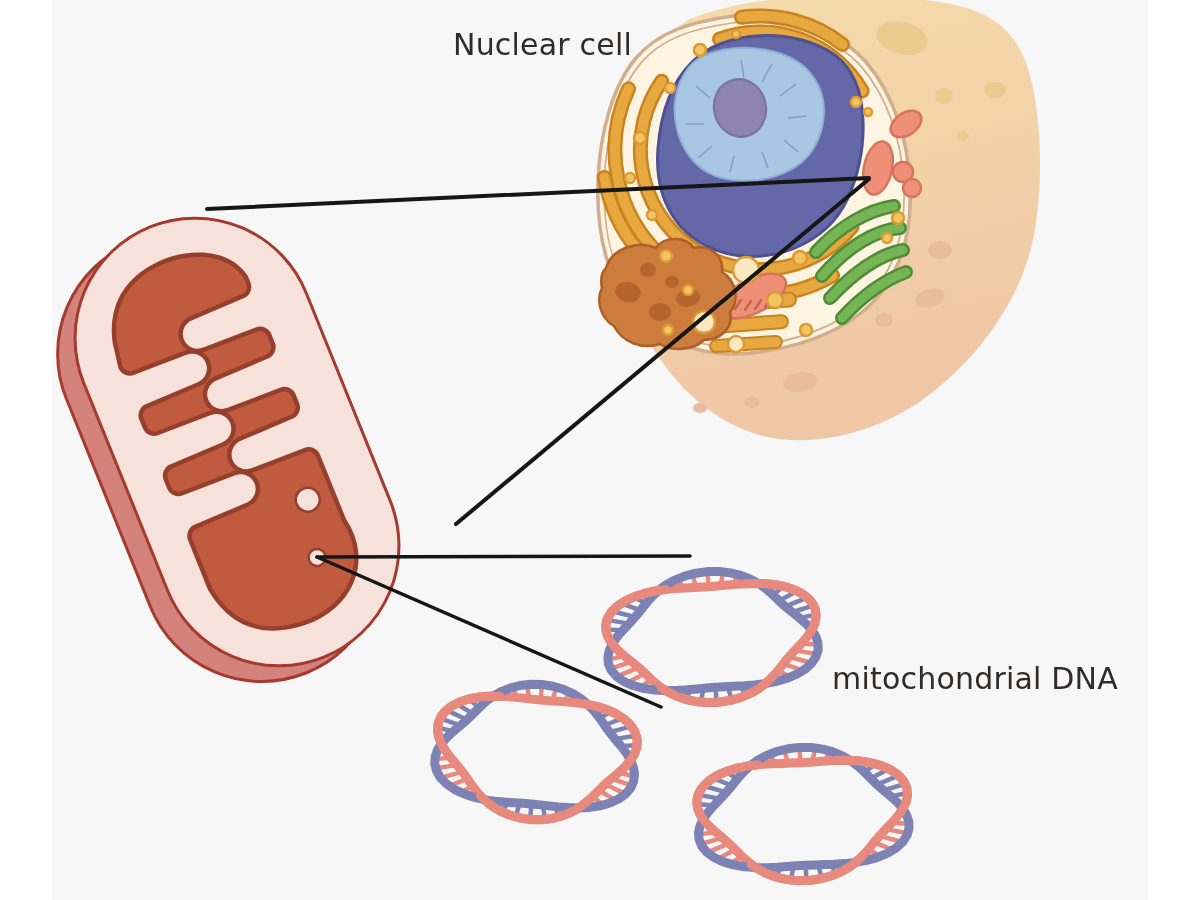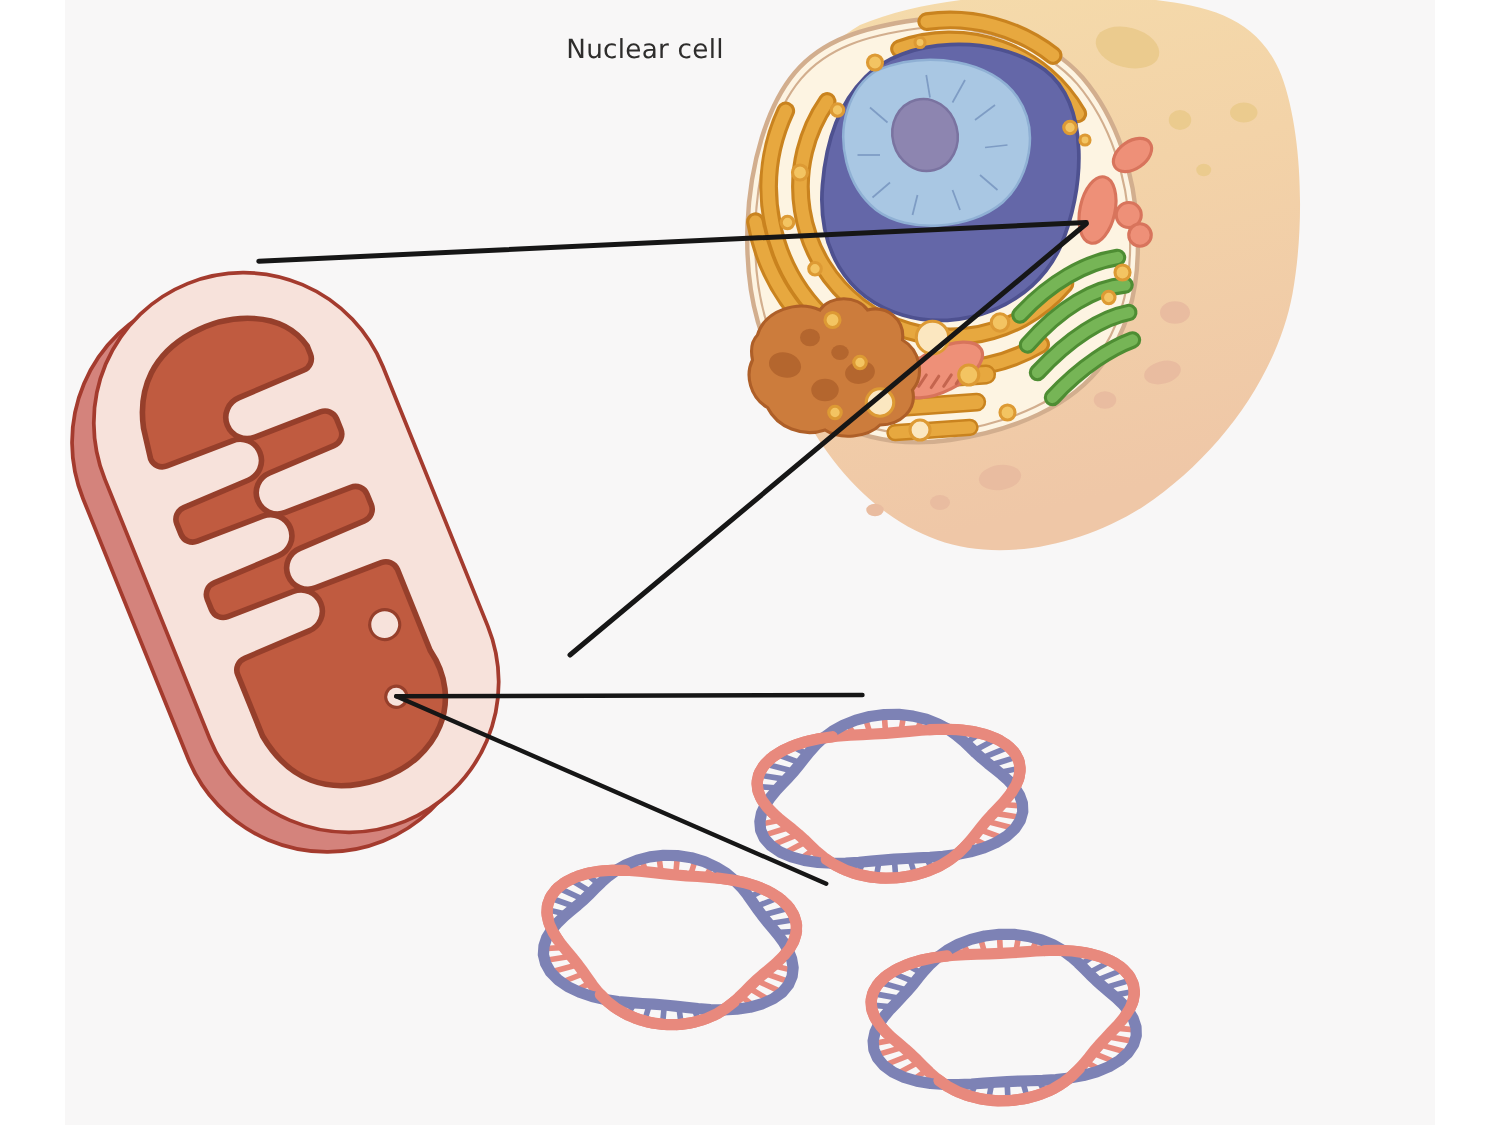--- a/index.html
+++ b/index.html
@@ -1,20 +1,20 @@
 <!DOCTYPE html>
 <html><head>
 <meta charset="utf-8">
 <style>
   html,body{margin:0;padding:0;background:#ffffff;}
   .stage{position:relative;width:1200px;height:900px;overflow:hidden;background:#ffffff;
          font-family:"DejaVu Sans","Liberation Sans",sans-serif;}
   .artboard{position:absolute;left:52px;top:0;width:1096px;height:900px;background:#f8f7f7;}
   svg.scene{position:absolute;left:0;top:0;}
-  .lbl{position:absolute;color:#2e2d2c;font-size:21px;font-weight:400;letter-spacing:.2px;white-space:nowrap;}
+  .lbl{position:absolute;color:#2e2d2c;font-size:30px;font-weight:400;letter-spacing:.2px;white-space:nowrap;}
   #lbl-cell{left:453px;top:27px;}
   #lbl-mito{left:305px;top:277px;}
   #lbl-dna{left:832px;top:661px;}
 </style>
 </head>
 <body>
 
 <div class="stage">
   <div class="artboard"></div>
 
@@ -315,13 +315,14 @@
 
     <g stroke-width="4" stroke-linecap="round" stroke="#161616">
       <line x1="207" y1="209" x2="869" y2="178"></line>
       <line x1="869" y1="179" x2="456" y2="524"></line>
       <line stroke-width="3.5" x1="317" y1="557" x2="690" y2="556"></line>
       <line stroke-width="3.5" x1="317" y1="557" x2="661" y2="707"></line>
     </g>
   </svg>
 
   <div class="lbl" id="lbl-cell">Nuclear cell</div>
+  <div class="lbl" id="lbl-dna">mitochondrial DNA</div>
 </div>
 
 </body></html>

